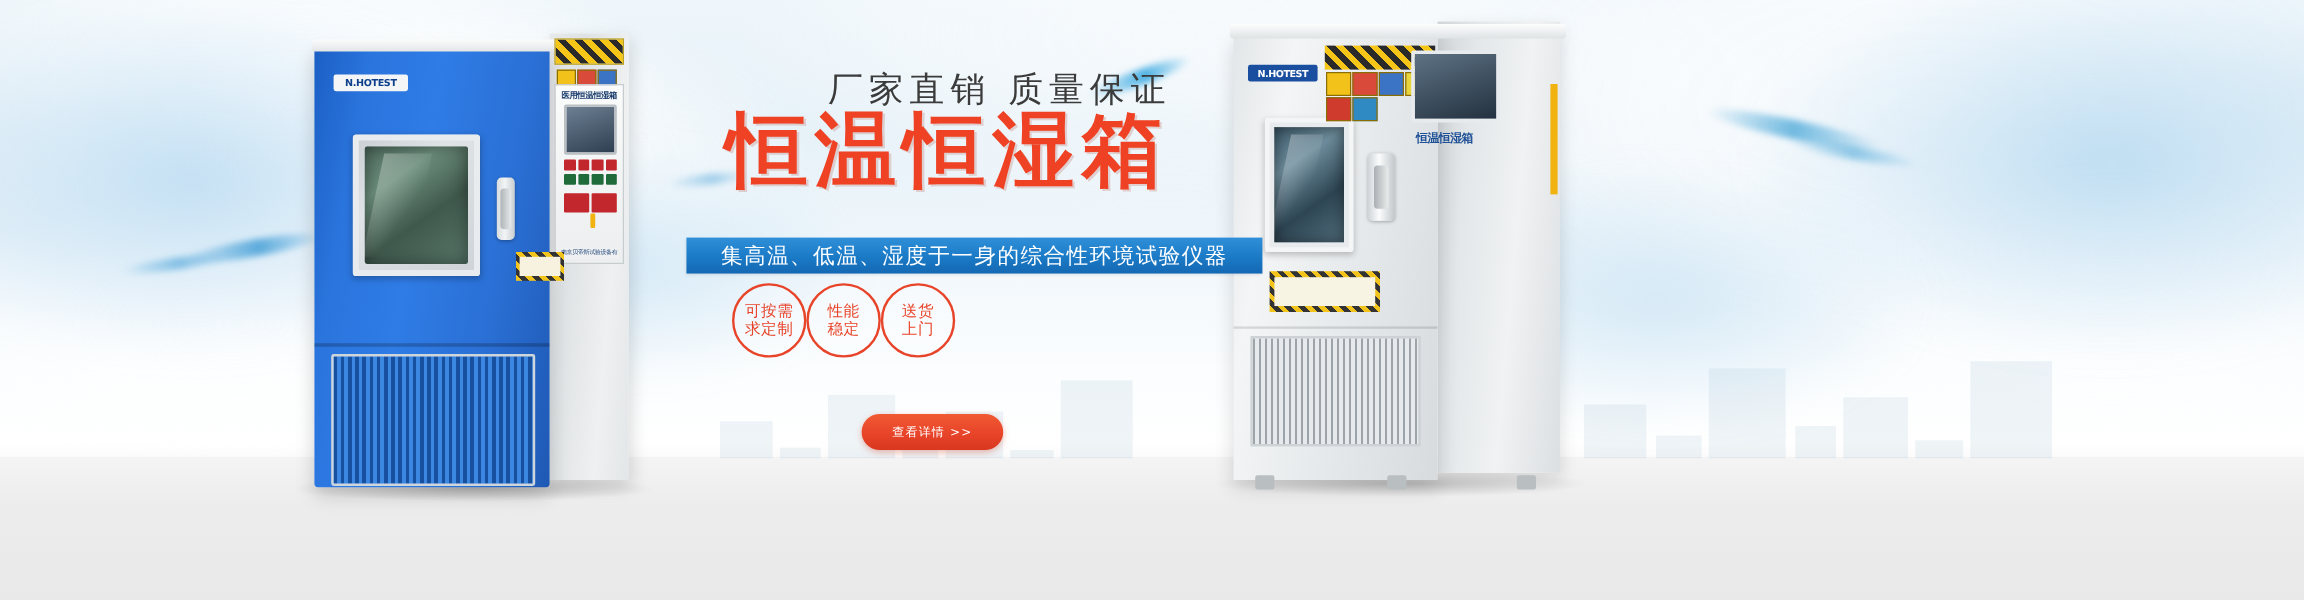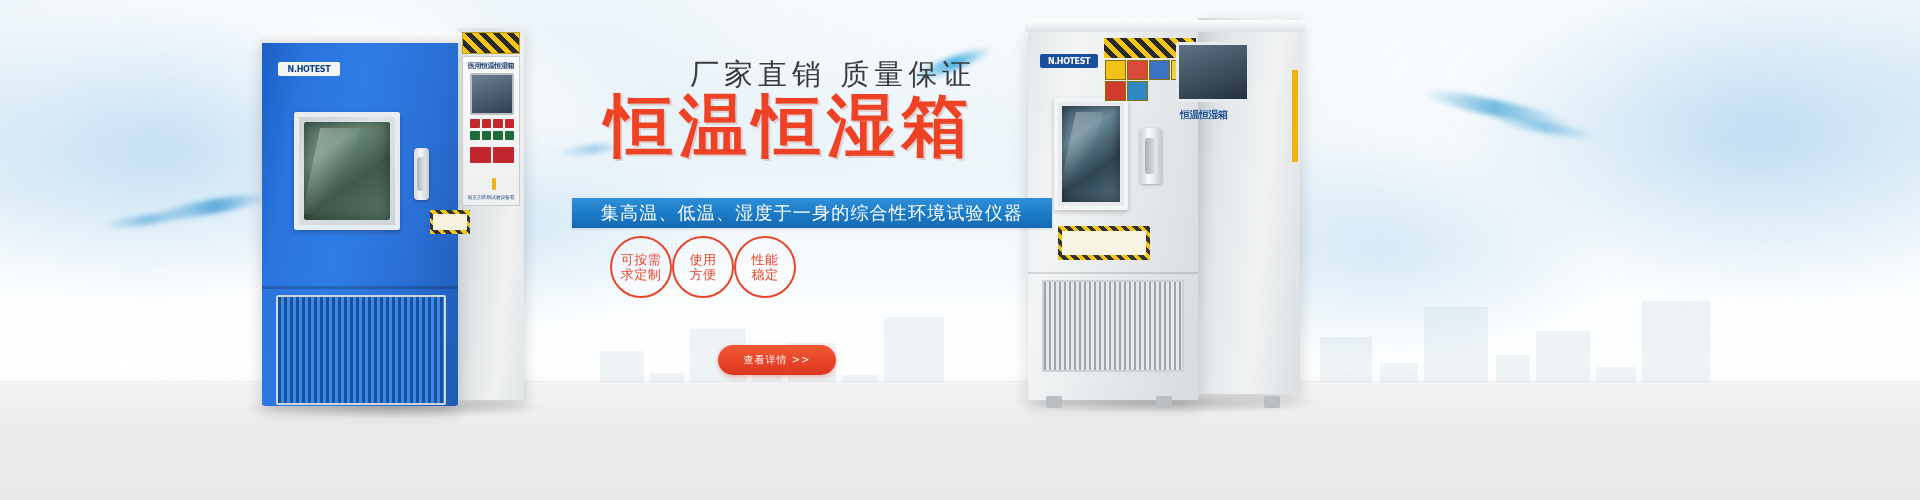--- a/index.html
+++ b/index.html
@@ -148,21 +148,21 @@
   }
   .ml-lowervent {
     position:absolute; left:14px; top:255px; width:170px; height:110px;
     background:repeating-linear-gradient(90deg,#17509f 0px,#17509f 3px,#3b87e2 3px,#3b87e2 6px);
     border:2px solid #cfd6db; border-radius:2px;
   }
   .ml-seam { position:absolute; left:0; top:246px; width:196px; height:3px; background:rgba(0,0,0,.2); }
 
   
   .ml-panel {
-    position:absolute; left:200px; top:28px; width:58px; height:150px;
+    position:absolute; left:200px; top:42px; width:58px; height:150px;
     background:linear-gradient(180deg,#fafbfb,#eceeef);
     border:1px solid #c7cccf;
   }
   .ml-panel .label {
     position:absolute; top:4px; left:0; right:0; text-align:center;
     font-size:7px; color:#173a6b; font-weight:bold; letter-spacing:-.4px;
   }
   .ml-screen {
     position:absolute; left:7px; top:16px; width:44px; height:42px;
     background:linear-gradient(160deg,#6d7f92,#2f3f52);
@@ -485,26 +485,26 @@
     <div class="headline">恒温恒湿箱</div>
 
     <div class="subtitle">集高温、低温、湿度于一身的综合性环境试验仪器</div>
 
     <div class="circles">
       <div class="circle">
         <span>可按需</span>
         <span>求定制</span>
       </div>
       <div class="circle">
-        <span>使用</span>
-        <span>方便</span>
-      </div>
-      <div class="circle">
         <span>性能</span>
         <span>稳定</span>
       </div>
+      <div class="circle">
+        <span>送货</span>
+        <span>上门</span>
+      </div>
     </div>
 
     <div class="cta">查看详情 &gt;&gt;</div>
 
   </div>
 
 </div>
 
 </body></html>

